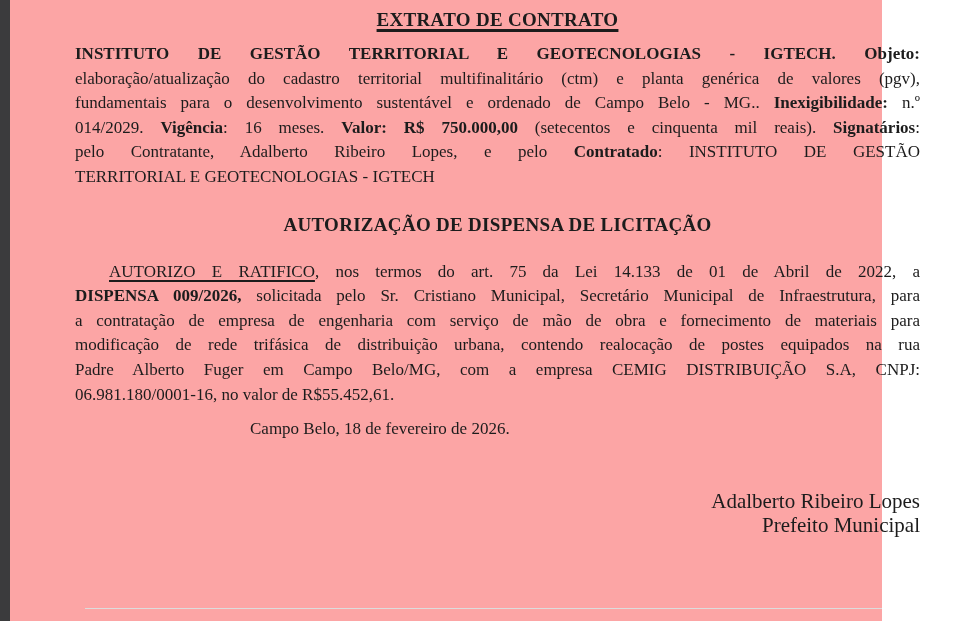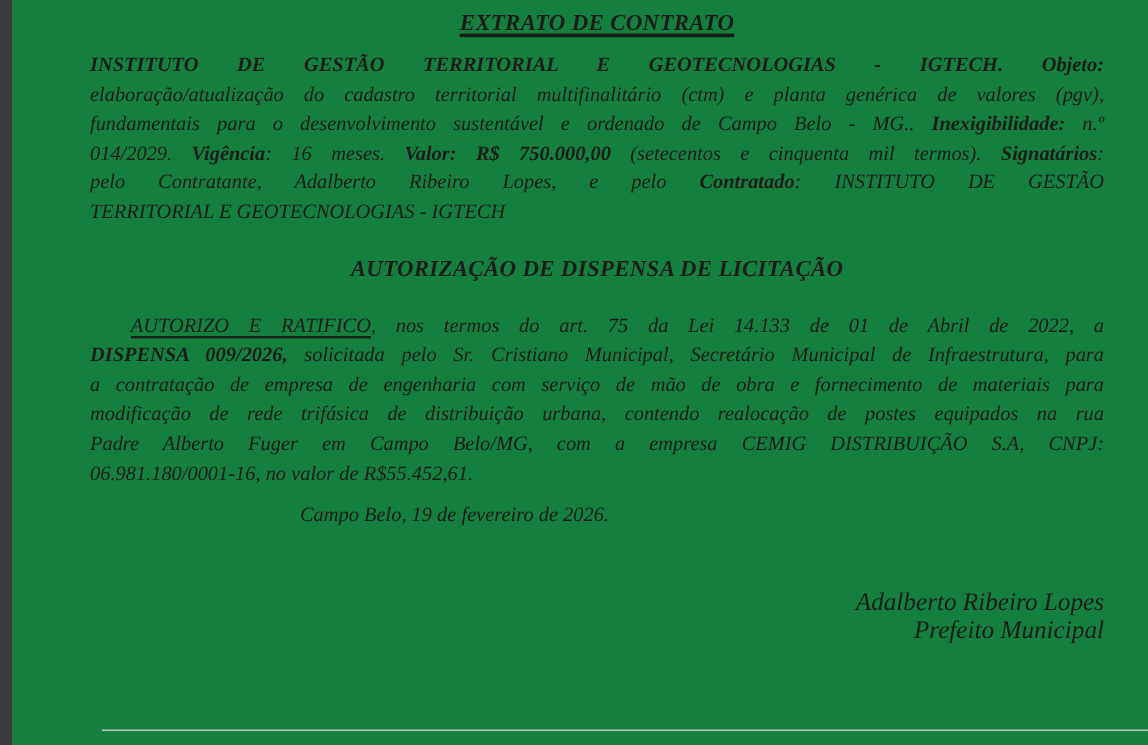--- a/index.html
+++ b/index.html
@@ -3,21 +3,21 @@
 <meta charset="utf-8">
 <style>
   html, body { margin: 0; padding: 0; }
   body {
     width: 957px; height: 621px;
     background: #ffffff;
     font-family: "Liberation Serif", "DejaVu Serif", serif;
     color: #1c1c1c;
     overflow: hidden;
   }
-  .page { position: relative; width: 957px; height: 621px; background: #15803d; font-style: italic; }
+  .page { position: relative; width: 882px; height: 621px; background: #fca5a5; }
 
   .edge-bar {
     position: absolute; left: 0; top: 0;
     width: 10px; height: 621px;
     background: #3b3b3d;
   }
 
   .content {
     position: absolute; left: 75px; top: 9px;
     width: 845px;
@@ -75,39 +75,39 @@
   <div class="content">
 
     <div class="doc-title">
       <span class="ul">EXTRATO DE CONTRATO</span>
     </div>
 
     <div class="para para-1">
         <div class="doc-line"><span class="bold">INSTITUTO DE GESTÃO TERRITORIAL E GEOTECNOLOGIAS - IGTECH. Objeto:</span></div>
         <div class="doc-line"><span>elaboração/atualização do cadastro territorial multifinalitário (ctm) e planta genérica de valores (pgv),</span></div>
         <div class="doc-line"><span>fundamentais para o desenvolvimento sustentável e ordenado de Campo Belo - MG.. </span><span class="bold">Inexigibilidade:</span><span> n.º</span></div>
-        <div class="doc-line"><span>014/2029. </span><span class="bold">Vigência</span><span>: 16 meses. </span><span class="bold">Valor: R$ 750.000,00</span><span> (setecentos e cinquenta mil termos). </span><span class="bold">Signatários</span><span>:</span></div>
+        <div class="doc-line"><span>014/2029. </span><span class="bold">Vigência</span><span>: 16 meses. </span><span class="bold">Valor: R$ 750.000,00</span><span> (setecentos e cinquenta mil reais). </span><span class="bold">Signatários</span><span>:</span></div>
         <div class="doc-line"><span>pelo Contratante, Adalberto Ribeiro Lopes, e pelo </span><span class="bold">Contratado</span><span>: INSTITUTO DE GESTÃO</span></div>
         <div class="doc-line no-just"><span>TERRITORIAL E GEOTECNOLOGIAS - IGTECH</span></div>
       </div>
 
     <div class="doc-title section-title-2">
       <span>AUTORIZAÇÃO DE DISPENSA DE LICITAÇÃO</span>
     </div>
 
     <div class="para para-2">
         <div class="doc-line indent"><span class="underline">AUTORIZO E RATIFICO</span><span>, nos termos do art. 75 da Lei 14.133 de 01 de Abril de 2022, a</span></div>
         <div class="doc-line"><span class="bold">DISPENSA 009/2026,</span><span> solicitada pelo Sr. Cristiano Municipal, Secretário Municipal de Infraestrutura, para</span></div>
         <div class="doc-line"><span>a contratação  de empresa de engenharia com serviço de mão de obra e fornecimento de materiais para</span></div>
         <div class="doc-line"><span>modificação de rede trifásica de distribuição urbana, contendo realocação de postes equipados na rua</span></div>
         <div class="doc-line"><span>Padre Alberto Fuger em Campo Belo/MG, com a empresa CEMIG DISTRIBUIÇÃO S.A, CNPJ:</span></div>
         <div class="doc-line no-just"><span>06.981.180/0001-16, no valor de R$55.452,61.</span></div>
       </div>
 
-    <div class="date-line">Campo Belo, 19 de fevereiro de 2026.</div>
+    <div class="date-line">Campo Belo, 18 de fevereiro de 2026.</div>
 
     <div class="signature">
       <div>Adalberto Ribeiro Lopes</div>
       <div>Prefeito Municipal</div>
     </div>
 
   </div>
 
   <div class="bottom-rule"></div>
 

